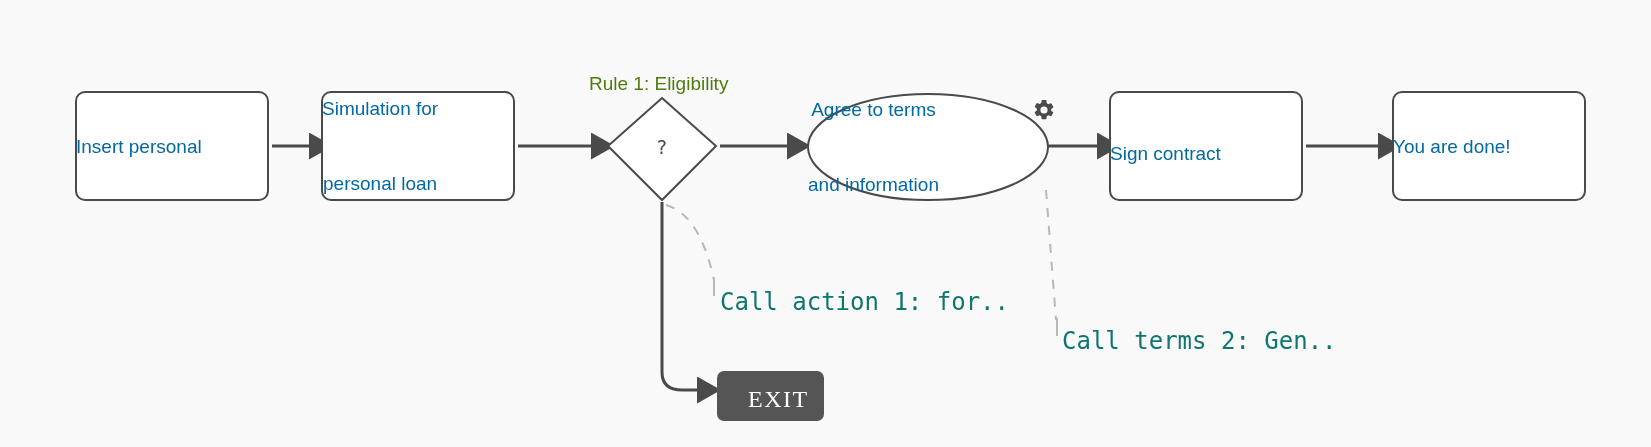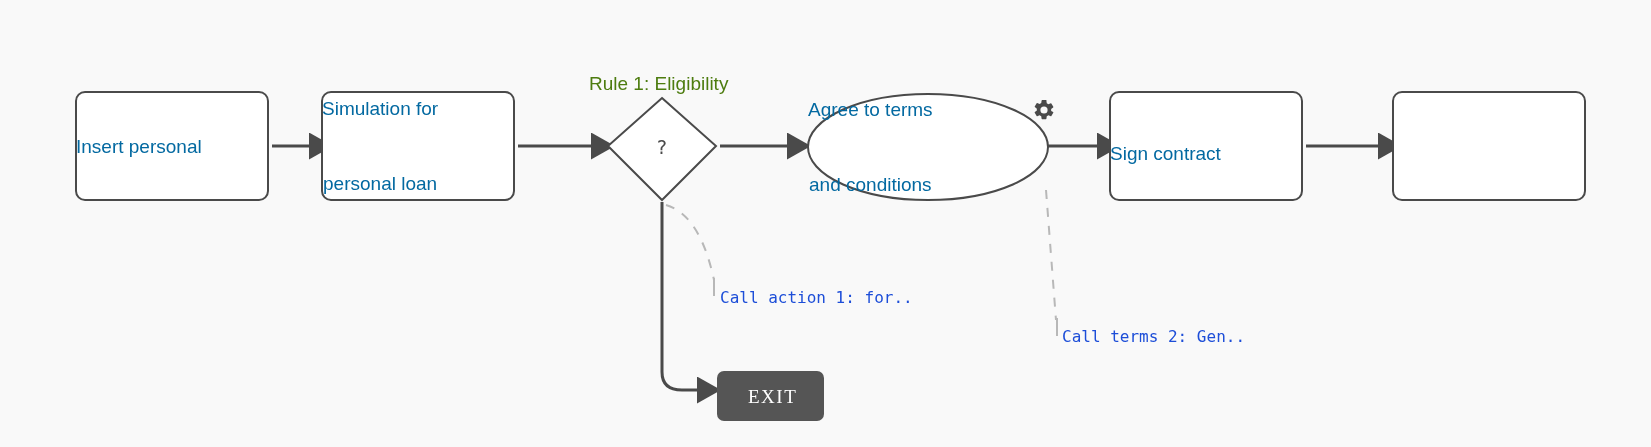--- a/index.html
+++ b/index.html
@@ -41,28 +41,28 @@
   .rule-label {
     position: absolute;
     font-family: "Liberation Sans", "DejaVu Sans", sans-serif;
     font-size: 19px;
     color: #4d7c0f;
     white-space: pre;
   }
   .annotation-label {
     position: absolute;
     font-family: "DejaVu Sans Mono", "Liberation Mono", monospace;
-    font-size: 16px;
-    color: #1d4ed8;
+    font-size: 24px;
+    color: #0f766e;
     white-space: pre;
   }
   .exit-label {
     position: absolute;
     font-family: "Liberation Serif", "DejaVu Serif", serif;
-    font-size: 19px;
+    font-size: 24px;
     letter-spacing: 1.5px;
     color: #ffffff;
     white-space: pre;
   }
   .diamond-q {
     position: absolute;
     font-family: "DejaVu Sans Mono", "Liberation Mono", monospace;
     font-size: 19px;
     color: #4a4a4a;
   }
@@ -130,30 +130,35 @@
     </div>
   </div>
 
   <div class="rule-label" style="left:589px; top:73px;">Rule 1: Eligibility</div>
 
   <div class="diamond-q" style="left:656px; top:136px;">?</div>
 
   <div class="node-label" style="left:808px; top:94px; width:240px; height:106px;">
     <div>
       <div>Agree to terms</div>
-      <div>and conditions</div>
+      <div>and information</div>
     </div>
   </div>
 
   <div class="node-label" style="left:1110px; top:92px; width:192px; height:123px;">
     <div>
       <div>Sign contract</div>
     </div>
   </div>
 
+  <div class="node-label" style="left:1393px; top:92px; width:192px; height:108px;">
+    <div>
+      <div>You are done!</div>
+    </div>
+  </div>
 
   <div class="gear-icon-wrap" style="left:1032px; top:98px;">
     <svg viewBox="0 0 24 24" width="24" height="24">
       <path fill="#4a4a4a" d="M19.14,12.94a7.07,7.07,0,0,0,.05-.94,7.07,7.07,0,0,0-.05-.94l2.03-1.58a0.49,0.49,0,0,0,.12-0.61l-1.92-3.32a0.49,0.49,0,0,0-.59-0.22l-2.39,0.96a7.3,7.3,0,0,0-1.62-.94l-0.36-2.54A0.48,0.48,0,0,0,13.93,2H10.07a0.48,0.48,0,0,0-.47.41L9.24,4.95a7.3,7.3,0,0,0-1.62.94L5.23,4.93a0.49,0.49,0,0,0-.59.22L2.72,8.47a0.49,0.49,0,0,0,.12.61l2.03,1.58a7.07,7.07,0,0,0,0,1.88L2.84,14.12a0.49,0.49,0,0,0-.12.61l1.92,3.32a0.49,0.49,0,0,0,.59.22l2.39-.96a7.3,7.3,0,0,0,1.62.94l0.36,2.54a0.48,0.48,0,0,0,.47.41h3.86a0.48,0.48,0,0,0,.47-0.41l0.36-2.54a7.3,7.3,0,0,0,1.62-.94l2.39,0.96a0.49,0.49,0,0,0,.59-0.22l1.92-3.32a0.49,0.49,0,0,0-.12-0.61ZM12,15.6A3.6,3.6,0,1,1,15.6,12,3.6,3.6,0,0,1,12,15.6Z"></path>
     </svg>
   </div>
 
   <div class="annotation-label" style="left:720px; top:288px;">Call action 1: for..</div>
 
   <div class="annotation-label" style="left:1062px; top:327px;">Call terms 2: Gen..</div>

